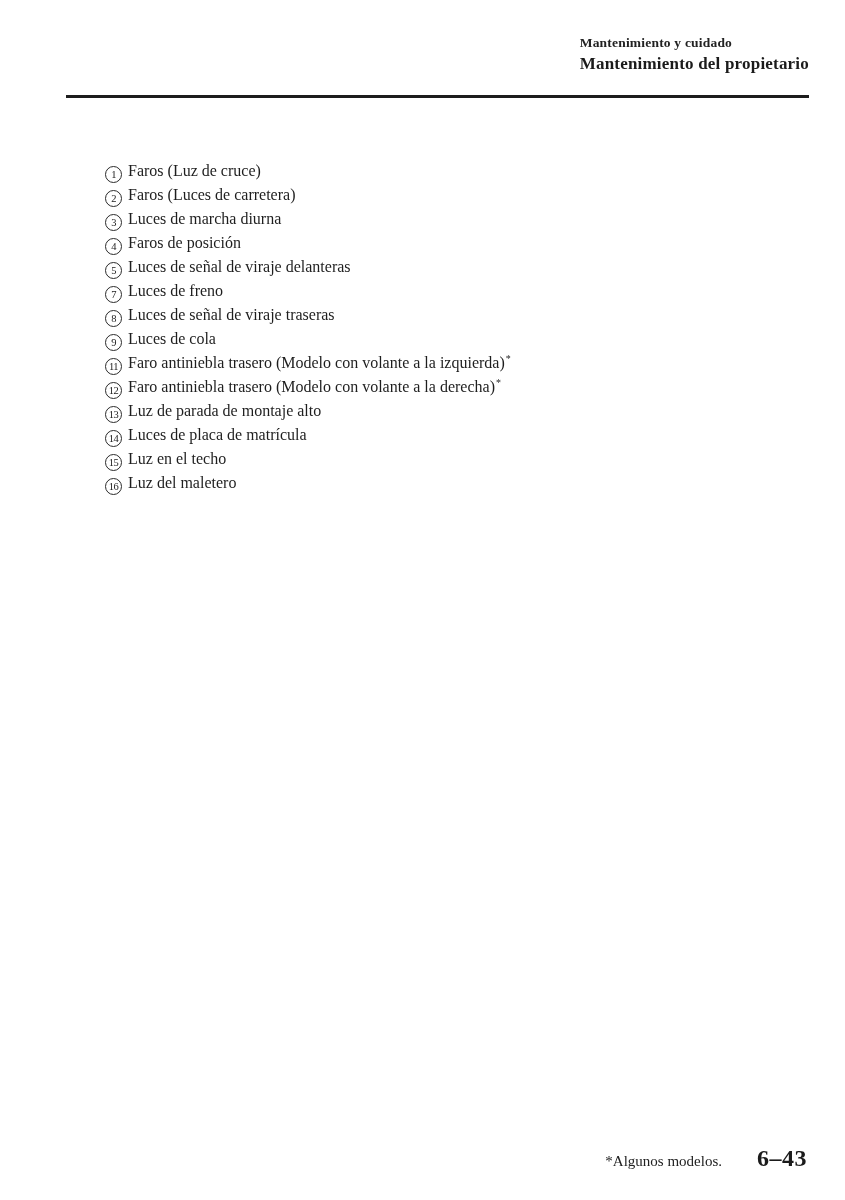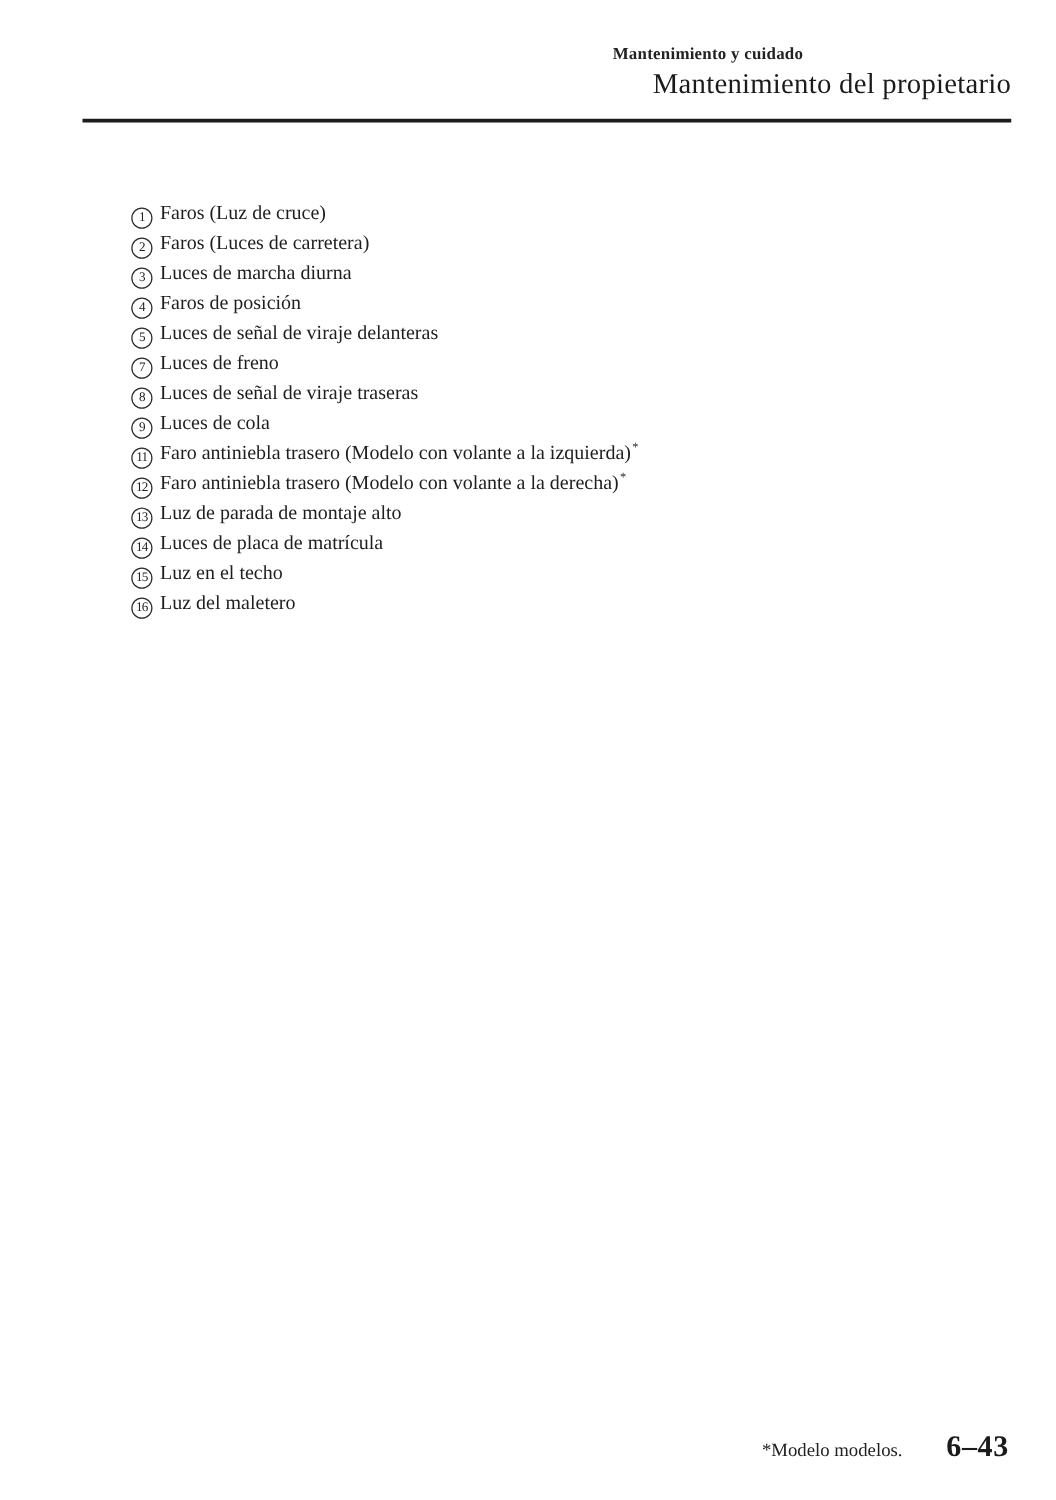--- a/index.html
+++ b/index.html
@@ -13,22 +13,22 @@
   }
   .header-block {
     position:absolute; top:35px; right:36px;
     text-align:left;
   }
   .section-title {
     font-size:13.5px; font-weight:bold; letter-spacing:0.2px;
     color:#222;
   }
   .page-title {
-    font-size:23px; font-weight:normal; margin-top:3px;
-    color:#1b1b1b; letter-spacing:0.2px;margin-left:32px;
+    font-size:17px; font-weight:bold; margin-top:3px;
+    color:#1b1b1b; letter-spacing:0.2px;
   }
   .rule {
     position:absolute; left:66px; right:36px; top:95px;
     height:3px; background:#1d1d1d;
   }
   .lamp-list {
     position:absolute; left:92px; top:146px;
     list-style:none; margin:13px; padding:0;
   }
   .list-item {
@@ -74,15 +74,15 @@
   <li class="list-item"><span class="circle-num">9</span><span>Luces de cola</span><sup class="item-sup"></sup></li>
   <li class="list-item"><span class="circle-num">11</span><span>Faro antiniebla trasero (Modelo con volante a la izquierda)</span><sup class="item-sup">*</sup></li>
   <li class="list-item"><span class="circle-num">12</span><span>Faro antiniebla trasero (Modelo con volante a la derecha)</span><sup class="item-sup">*</sup></li>
   <li class="list-item"><span class="circle-num">13</span><span>Luz de parada de montaje alto</span><sup class="item-sup"></sup></li>
   <li class="list-item"><span class="circle-num">14</span><span>Luces de placa de matrícula</span><sup class="item-sup"></sup></li>
   <li class="list-item"><span class="circle-num">15</span><span>Luz en el techo</span><sup class="item-sup"></sup></li>
   <li class="list-item"><span class="circle-num">16</span><span>Luz del maletero</span><sup class="item-sup"></sup></li>
 </ol>
 
 <div class="footer">
-  <span class="footnote">*Modelo modelos.</span>
+  <span class="footnote">*Algunos modelos.</span>
   <span class="page-number">6–43</span>
 </div>
 
 </body></html>

